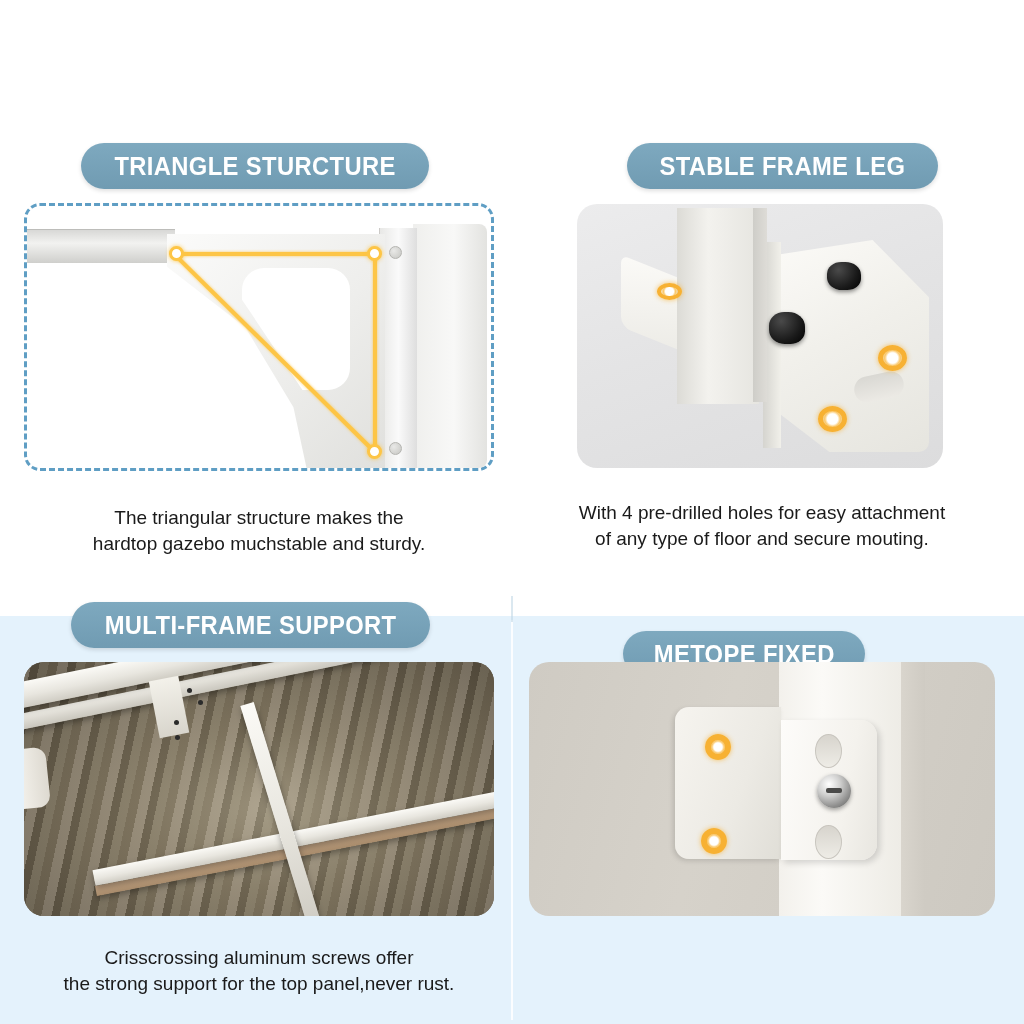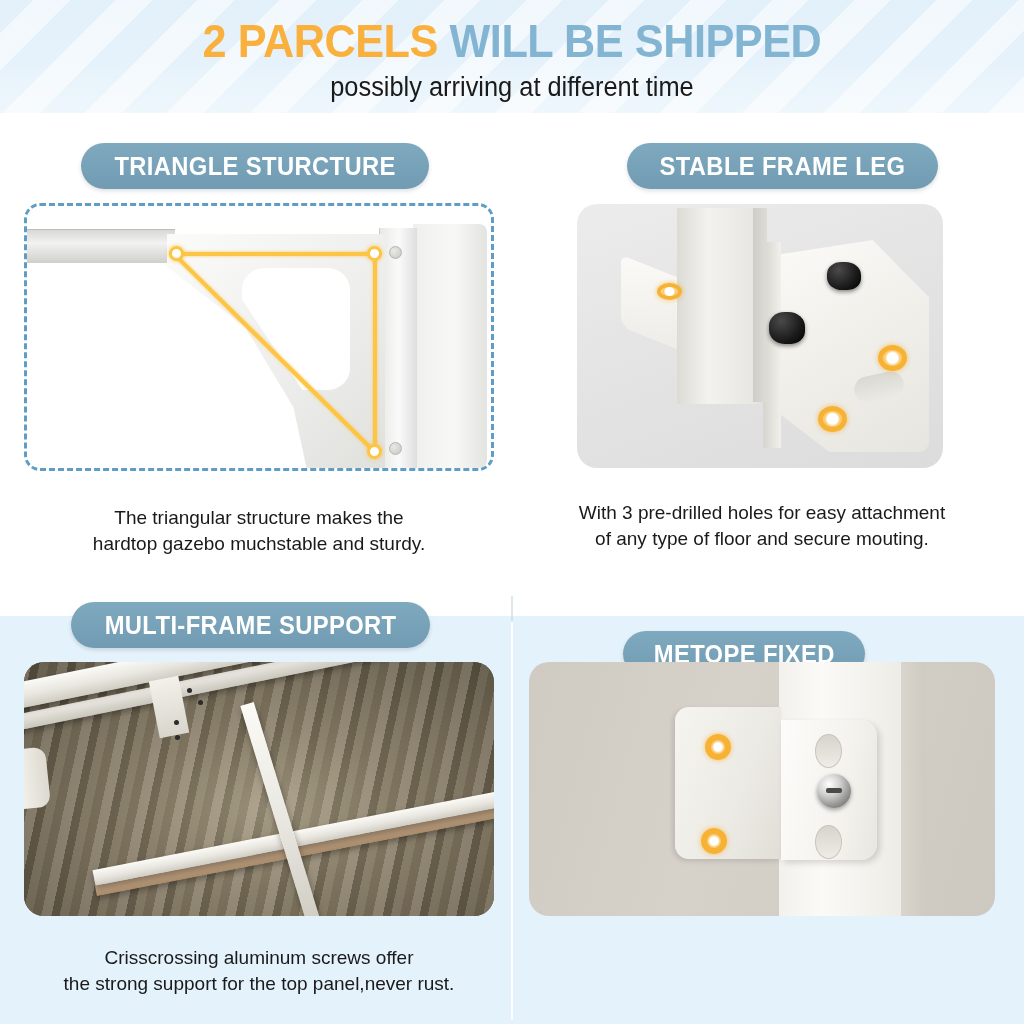--- a/index.html
+++ b/index.html
@@ -398,24 +398,20 @@
     width: 16px; height: 5px;
     background: #4a4a49;
     border-radius: 2px;
   }
 </style>
 </head>
 <body>
 
 <div class="page">
 
-  <div class="header">
-    <div class="header-title"><span class="t-orange">2 PARCELS</span><span class="t-blue"> WILL BE SHIPPED</span></div>
-    <div class="header-sub">possibly arriving at different time</div>
-  </div>
 
   <div class="half-top"></div>
   <div class="half-bottom"></div>
   <div class="v-divider"></div>
   <div class="v-divider-top"></div>
 
   <div class="badge" style="left:81px; top:143px;">
     <span class="badge-label">TRIANGLE STURCTURE</span>
   </div>
 
@@ -451,21 +447,21 @@
     <div class="leg-post2"></div>
     <div class="slot-hole"></div>
     <div class="bolt" style="left:250px; top:58px; width:34px; height:28px;"></div>
     <div class="bolt" style="left:192px; top:108px; width:36px; height:32px;"></div>
     <div class="ring" style="left:80px; top:79px; width:25px; height:17px; border-width:4px;"></div>
     <div class="ring" style="left:301px; top:141px; width:29px; height:26px; border-width:5px;"></div>
     <div class="ring" style="left:241px; top:202px; width:29px; height:26px; border-width:5px;"></div>
     <div class="ring" style="left:336px; top:100px; width:20px; height:18px; border-width:4px; opacity:0.0;"></div>
   </div>
 
-  <div class="caption" style="left:529px; top:500px; width:466px;">With 3 pre-drilled holes for easy attachment
+  <div class="caption" style="left:529px; top:500px; width:466px;">With 4 pre-drilled holes for easy attachment
 of any type of floor and secure mouting.</div>
 
   <div class="badge" style="left:71px; top:602px;">
     <span class="badge-label">MULTI-FRAME SUPPORT</span>
   </div>
 
   <div class="photo" id="q3-photo">
     <div class="roof-stripes"></div>
     <div class="roof-glow"></div>
     <div class="beam beam-low2"></div>

